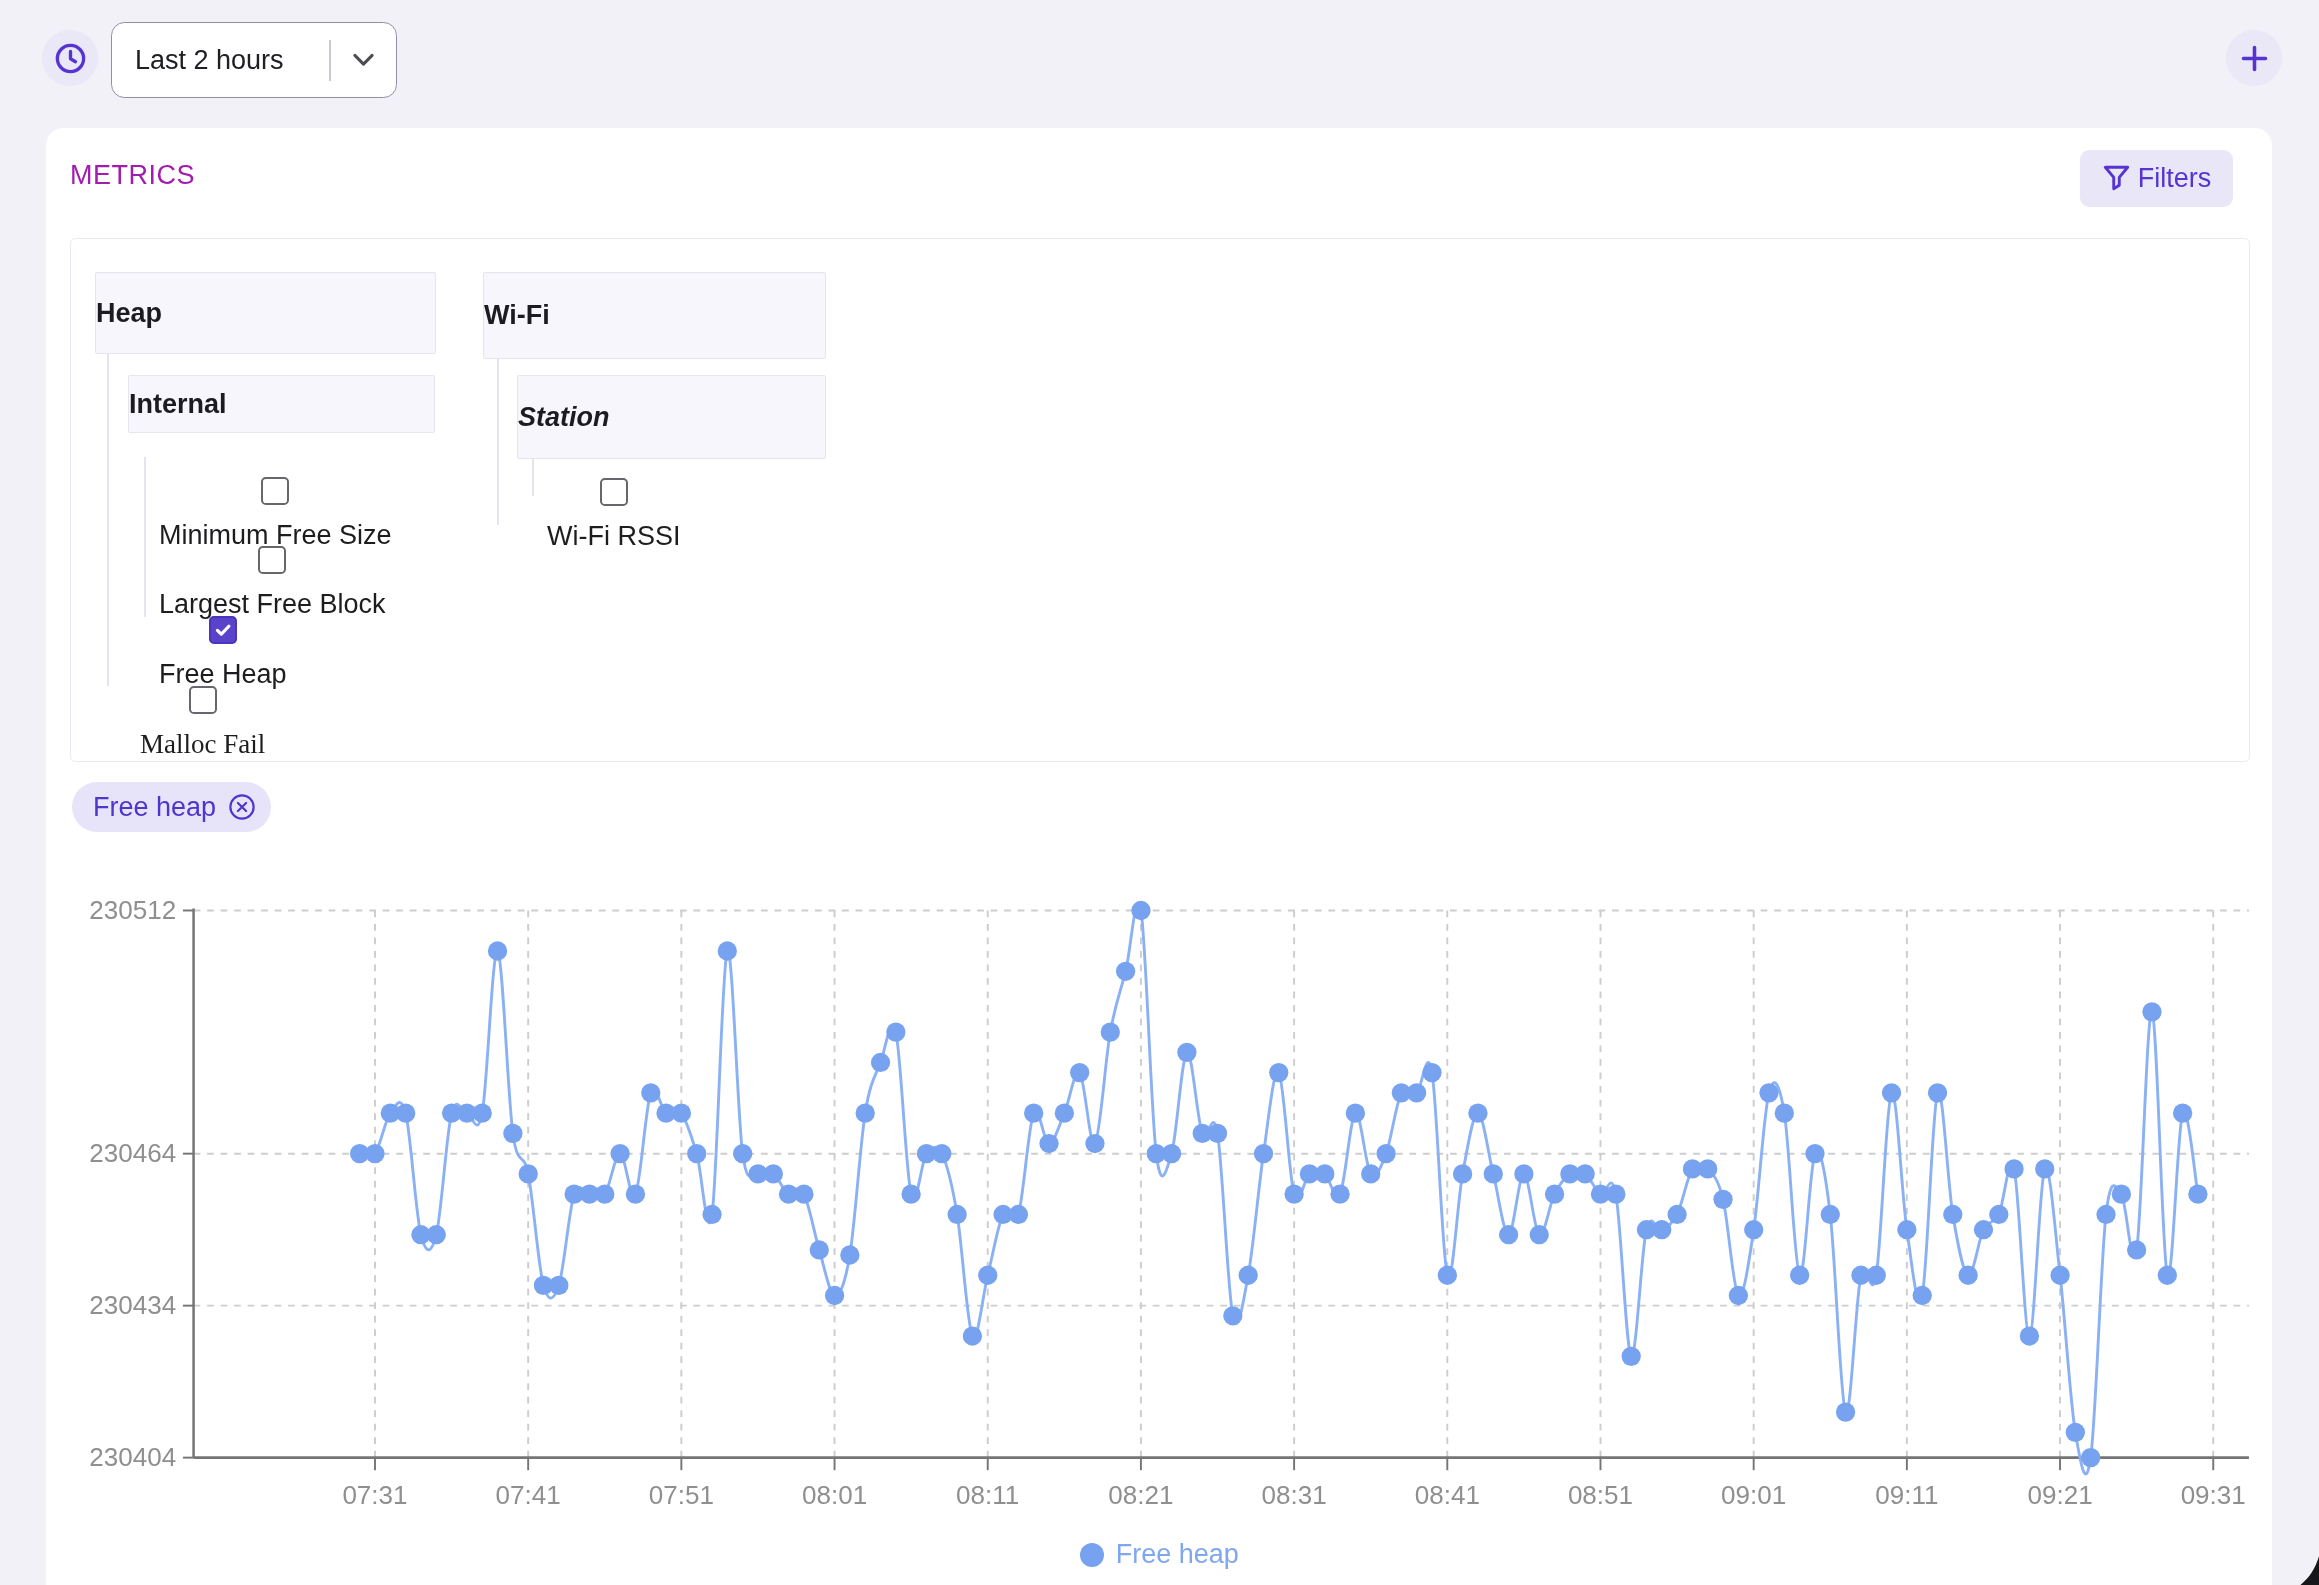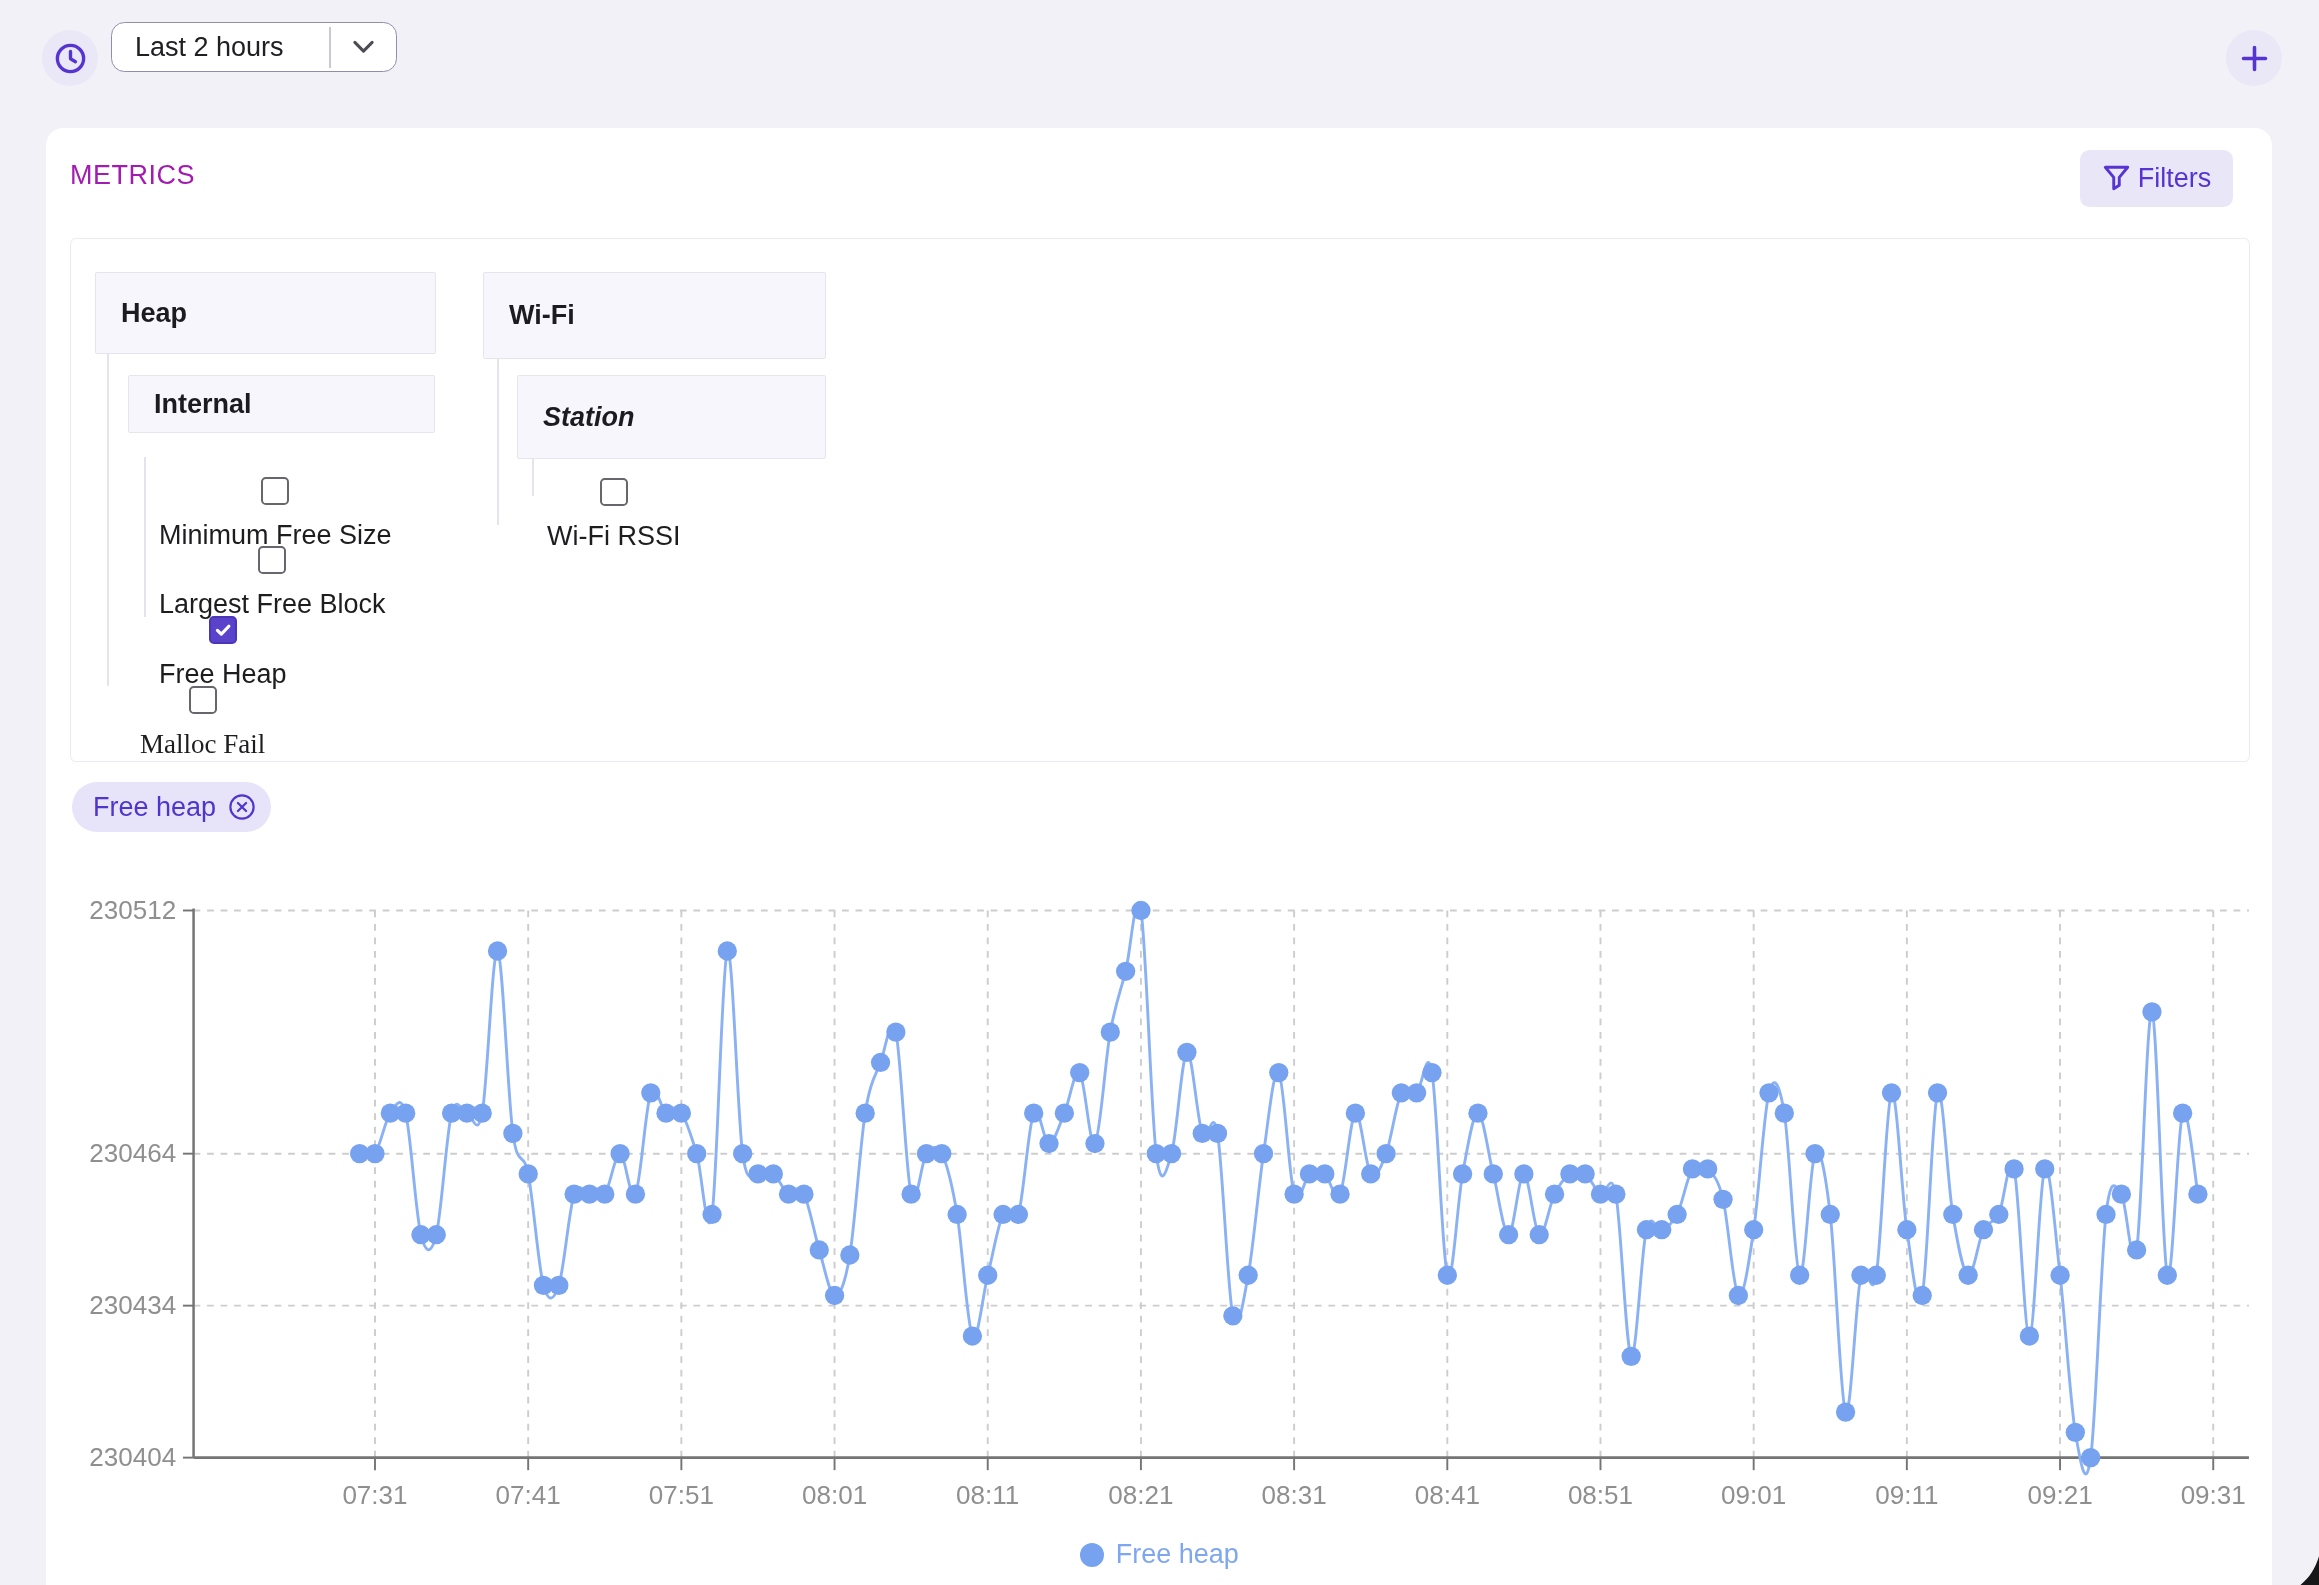--- a/index.html
+++ b/index.html
@@ -11,21 +11,21 @@
   }
   .abs{position:absolute;}
 
   
   .icon-circle{
     width:56px;height:56px;border-radius:50%;
     background:#eae7f7;display:flex;align-items:center;justify-content:center;
     cursor:pointer;
   }
   .dropdown{
-    left:111px;top:22px;width:286px;height:50px;
+    left:111px;top:22px;width:286px;height:76px;
     background:#ffffff;border:1.9px solid #8f8fa8;border-radius:13.5px;
     display:flex;align-items:center;cursor:pointer;box-sizing:border-box;
   }
   .dropdown .dd-label{font-size:27px;color:#202024;margin-left:23px;flex:1;}
   .dropdown .dd-divider{width:1.9px;height:41px;background:#c9c9d4;margin-right:21px;}
   .dropdown .dd-chevron{margin-right:21px;display:flex;}
 
   
   .card{
     left:46px;top:128px;width:2226px;height:1457px;
@@ -42,21 +42,21 @@
   }
 
   
   .tree-panel{
     left:70px;top:238px;width:2180px;height:524px;
     border:1.9px solid #eaeaf2;border-radius:5.8px;background:#ffffff;box-sizing:border-box;
   }
   .group-box{
     background:#f6f6fc;border:1.9px solid #e5e5ef;box-sizing:border-box;
     display:flex;align-items:center;font-size:27px;font-weight:600;color:#1b1b20;
-    padding-left:25px;cursor:pointer;border-radius:1.9px;
+    cursor:pointer;border-radius:1.9px;
   }
   .vline{background:#e4e4ee;width:1.9px;}
   .cbrow{display:flex;align-items:center;gap:14.5px;cursor:pointer;height:31px;flex-direction:column;}
   .cbrow .cb{
     width:28px;height:28px;box-sizing:border-box;border:2.4px solid #66666c;
     border-radius:4.8px;background:#ffffff;flex:0 0 auto;
     display:flex;align-items:center;justify-content:center;
   }
   .cbrow.on .cb{background:#5a43ca;border-color:#4a36b8;}
   .cbrow .cblabel{font-size:27px;color:#1d1d20;white-space:nowrap;}

